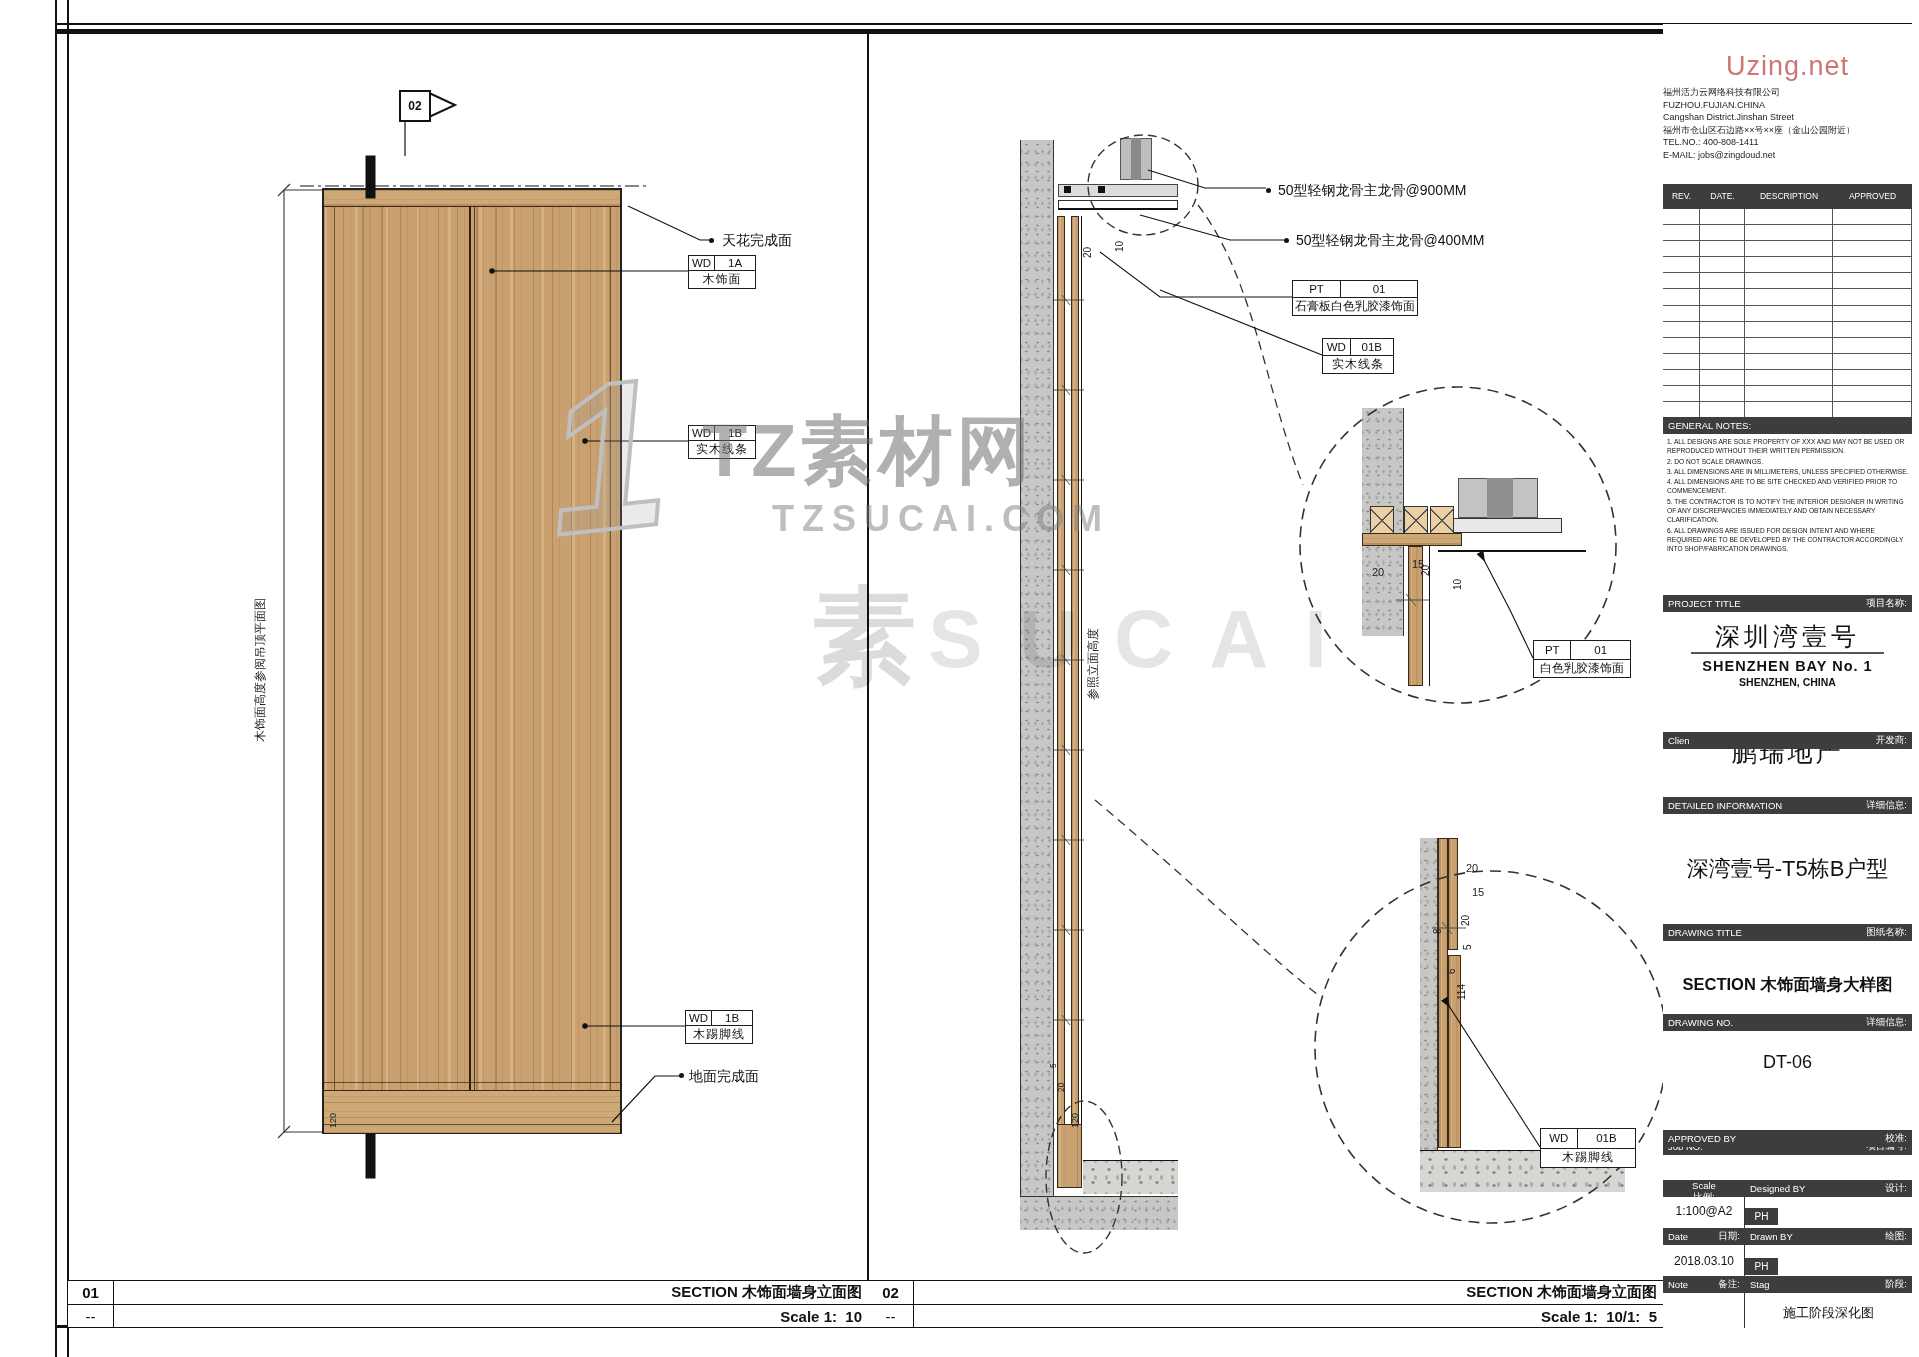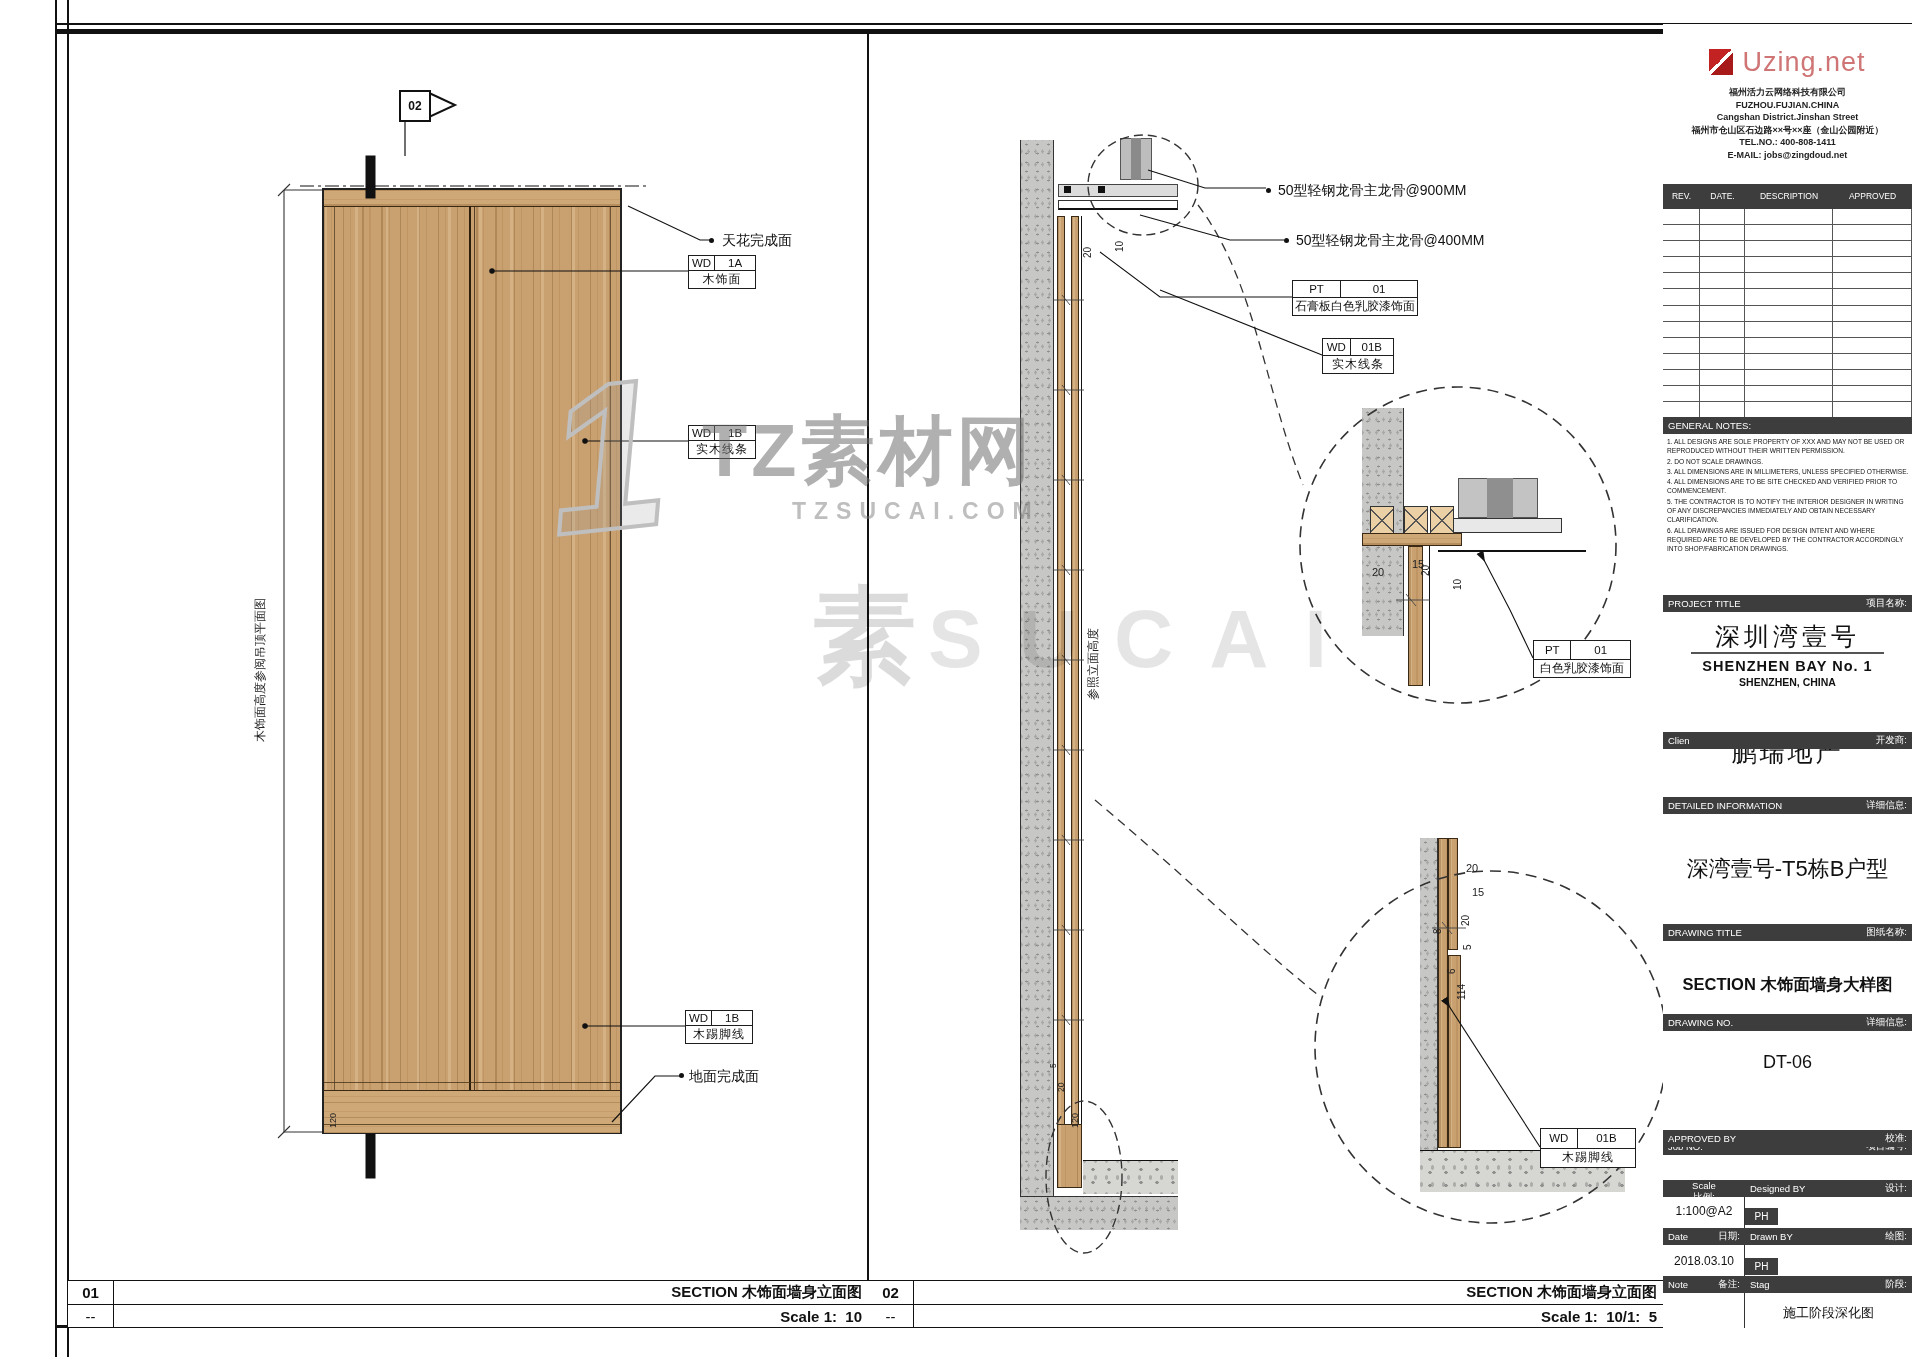--- a/index.html
+++ b/index.html
@@ -277,21 +277,21 @@
       <polyline points="1140,215 1230,240 1284,240"></polyline>
       <polyline points="1100,252 1160,297 1292,297"></polyline>
       <polyline points="1160,290 1322,355"></polyline>
       <polyline points="1484,560 1510,610 1533,658" marker-start="url(#arr)"></polyline>
       <polyline points="1449,1006 1540,1147" marker-start="url(#arr)"></polyline>
     </g>
   </svg>
 
   <div class="wm" style="left:548px;top:352px;font-size:210px;font-style:italic;font-weight:700;color:rgba(160,160,160,0.22);-webkit-text-stroke:4px #bfbfbf;transform:rotate(-6deg);line-height:1;">1</div>
   <div class="wm" style="left:702px;top:402px;font-size:74px;font-weight:700;color:rgba(112,112,112,0.55);letter-spacing:4px;">TZ素材网</div>
-  <div class="wm" style="left:772px;top:498px;font-size:23px;font-weight:700;letter-spacing:8px;color:rgba(125,125,125,0.5);margin-left:20px;">TZSUCAI.COM</div>
+  <div class="wm" style="left:772px;top:498px;font-size:36px;font-weight:700;letter-spacing:8px;color:rgba(125,125,125,0.5);">TZSUCAI.COM</div>
   <div class="wm" style="left:812px;top:568px;font-size:104px;font-weight:700;color:rgba(0,0,0,0.14);">素</div>
   <div class="wm" style="left:896px;top:592px;font-size:82px;font-weight:700;letter-spacing:36px;color:rgba(0,0,0,0.10);margin-left:32px;">SUCAI</div>
 
   <div class="bbar" style="left:68px;top:1280px;width:800px;height:46px;">
     <div class="row" style="top:0;height:23px;border-bottom:1px solid #111;">
       <div class="bcell-num">01</div>
       <div class="btitle">SECTION 木饰面墙身立面图</div>
     </div>
     <div class="row" style="top:24px;height:22px;">
       <div class="bcell-num" style="font-weight:400;">--</div>
@@ -304,25 +304,25 @@
       <div class="btitle">SECTION 木饰面墙身立面图</div>
     </div>
     <div class="row" style="top:24px;height:22px;">
       <div class="bcell-num" style="font-weight:400;">--</div>
       <div class="btitle">Scale 1:  10/1:  5</div>
     </div>
   </div>
 
   <div id="tblock" style="height:1304px;">
 
-    <div class="abs" style="left:0;top:18px;width:249px;height:40px;display:flex;align-items:center;justify-content:center;gap:9px;">
+    <div class="abs" style="left:0;top:18px;width:249px;height:40px;display:flex;align-items:center;justify-content:center;gap:9px;flex-direction:column;">
       <div style="width:24px;height:26px;background:linear-gradient(135deg,#c32222 46%,#ffffff 46% 55%,#a81a1a 55%);"></div>
       <div style="font-size:27px;color:#d07575;font-weight:400;letter-spacing:1px;">Uzing.net</div>
     </div>
-    <div class="abs" style="left:0;top:62px;width:249px;text-align:center;font-size:9px;line-height:12.5px;color:#222;font-weight:bold;">
+    <div class="abs" style="left:0;top:62px;width:249px;font-size:9px;line-height:12.5px;color:#222;">
         <div class="company-line">福州活力云网络科技有限公司</div>
         <div class="company-line">FUZHOU.FUJIAN.CHINA</div>
         <div class="company-line">Cangshan District.Jinshan Street</div>
         <div class="company-line">福州市仓山区石边路××号××座（金山公园附近）</div>
         <div class="company-line">TEL.NO.:  400-808-1411</div>
         <div class="company-line">E-MAIL:  jobs@zingdoud.net</div>
       </div>
 
     <div class="abs" style="left:0;top:160px;width:249px;height:25px;background:#3d3d3d;">
       <div class="rev-grid">

